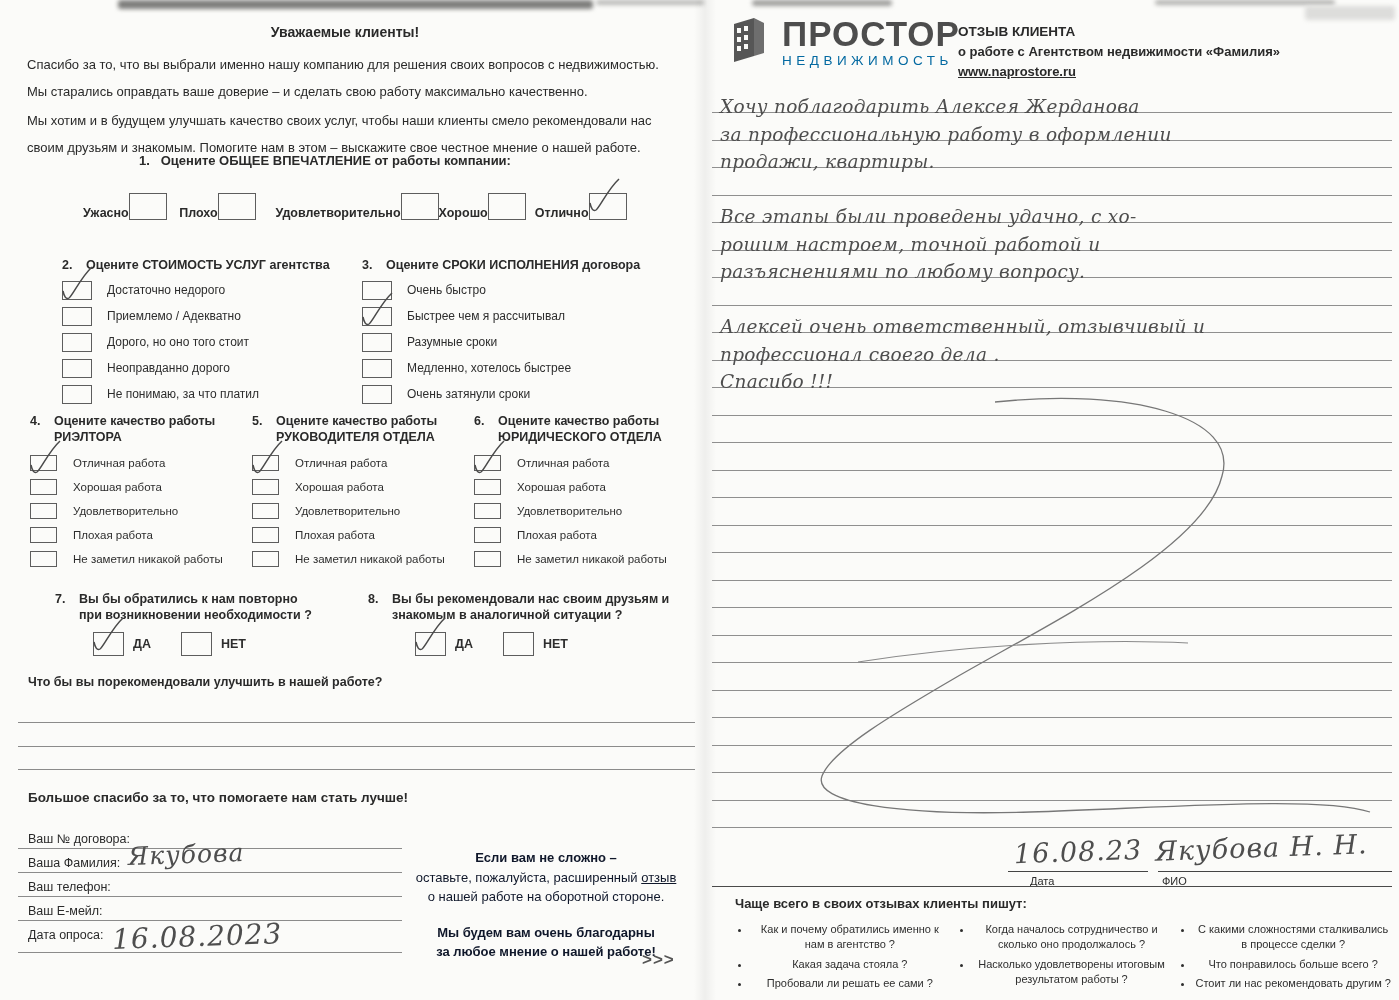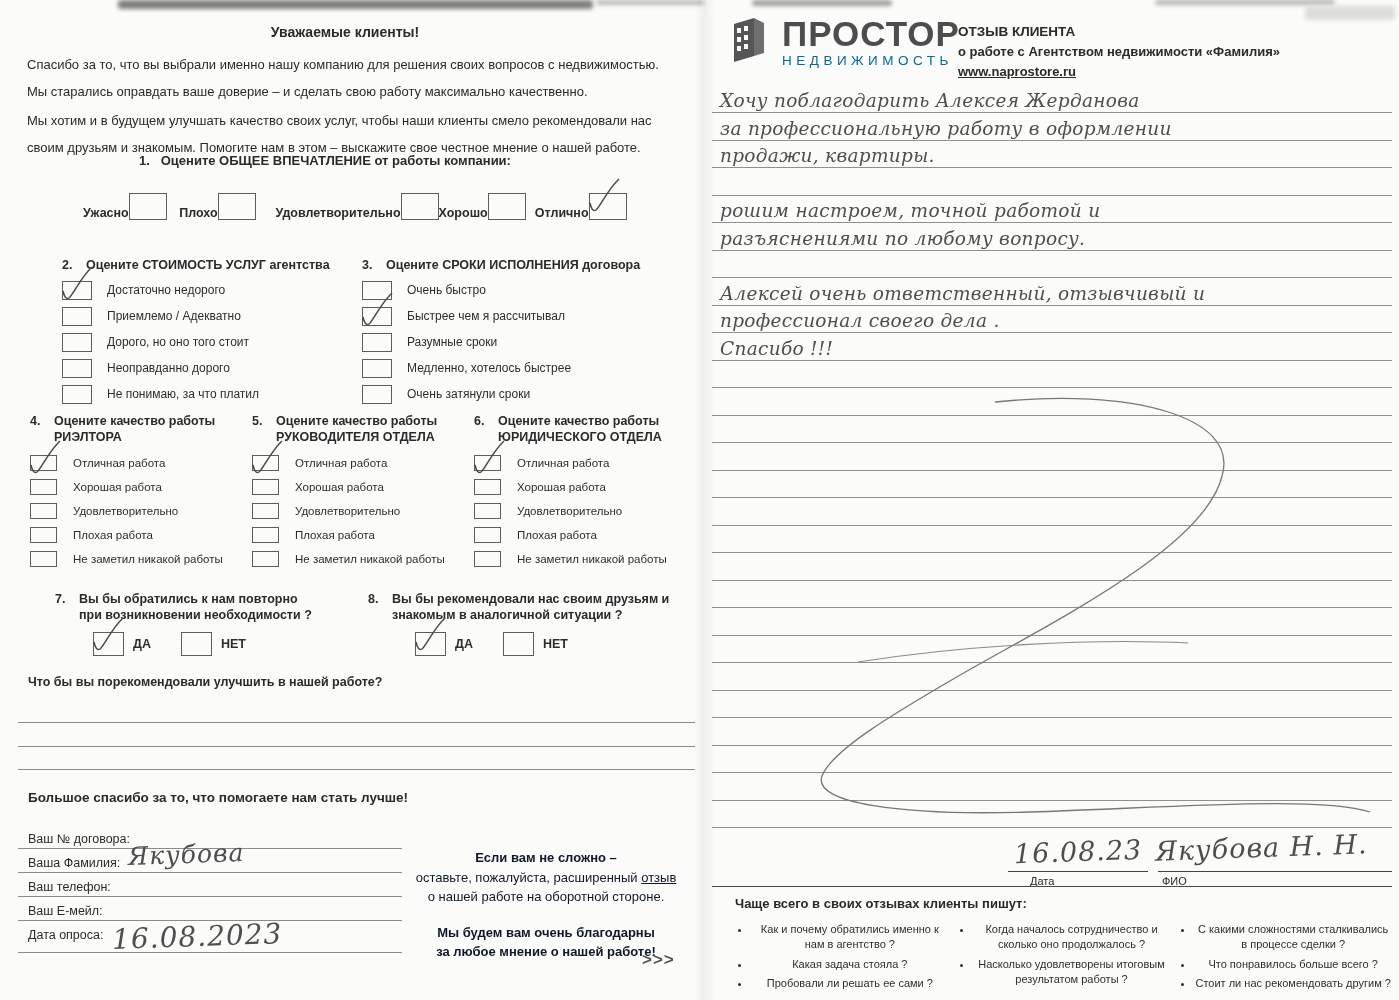--- a/index.html
+++ b/index.html
@@ -349,25 +349,26 @@
   </div>
 
   <div class="abs" style="left:958px;top:22px;width:430px;line-height:1.5;">
     <div class="b" style="font-size:13.5px;">ОТЗЫВ КЛИЕНТА</div>
     <div class="b" style="font-size:13px;">о работе с Агентством недвижимости «Фамилия»</div>
     <div class="b u" style="font-size:13px;">www.naprostore.ru</div>
   </div>
 
   <div class="abs ruled" style="left:712px;top:86px;width:680px;height:744px;"></div>
 
-  <div class="abs hw hw-block" style="left:720px;top:87px;width:665px;">
+  <div class="abs hw hw-block" style="left:720px;top:93px;width:665px;">
     <div>Хочу поблагодарить Алексея Жерданова</div>
     <div>за профессиональную работу в оформлении</div>
     <div>продажи, квартиры.</div>
     <div></div>
+    <div>Все этапы были проведены удачно, с хо-</div>
     <div>рошим настроем, точной работой и</div>
     <div>разъяснениями по любому вопросу.</div>
     <div></div>
     <div>Алексей очень ответственный, отзывчивый и</div>
     <div>профессионал своего дела .</div>
     <div>Спасибо !!!</div>
   </div>
 
   <svg class="abs" style="left:710px;top:388px;" width="689" height="470" viewBox="0 0 689 470">
     <path d="M 285 14 C 420 0 530 28 512 88 C 495 160 340 235 245 290 C 185 325 122 362 112 388 C 102 415 190 428 320 424 C 470 419 610 408 660 424" stroke="#777" stroke-width="1.3" fill="none"></path>

